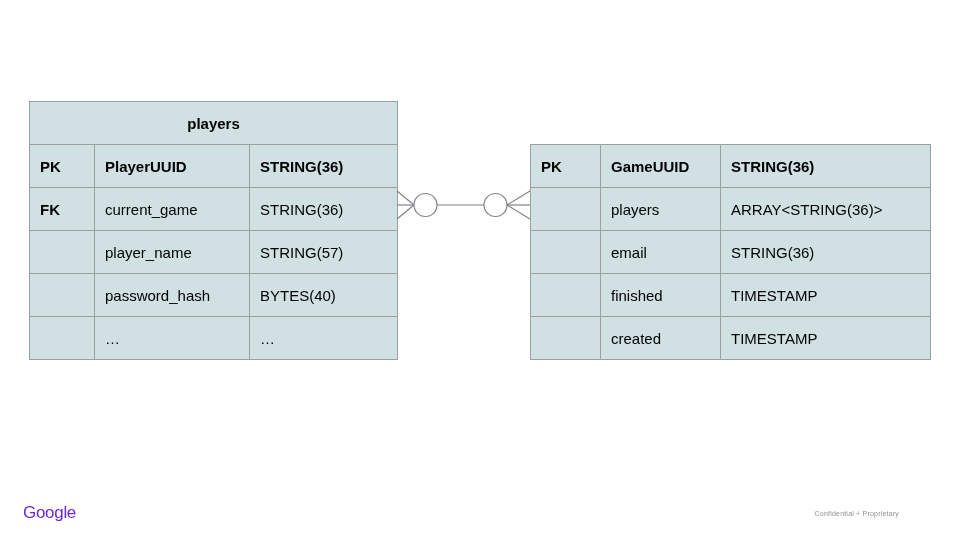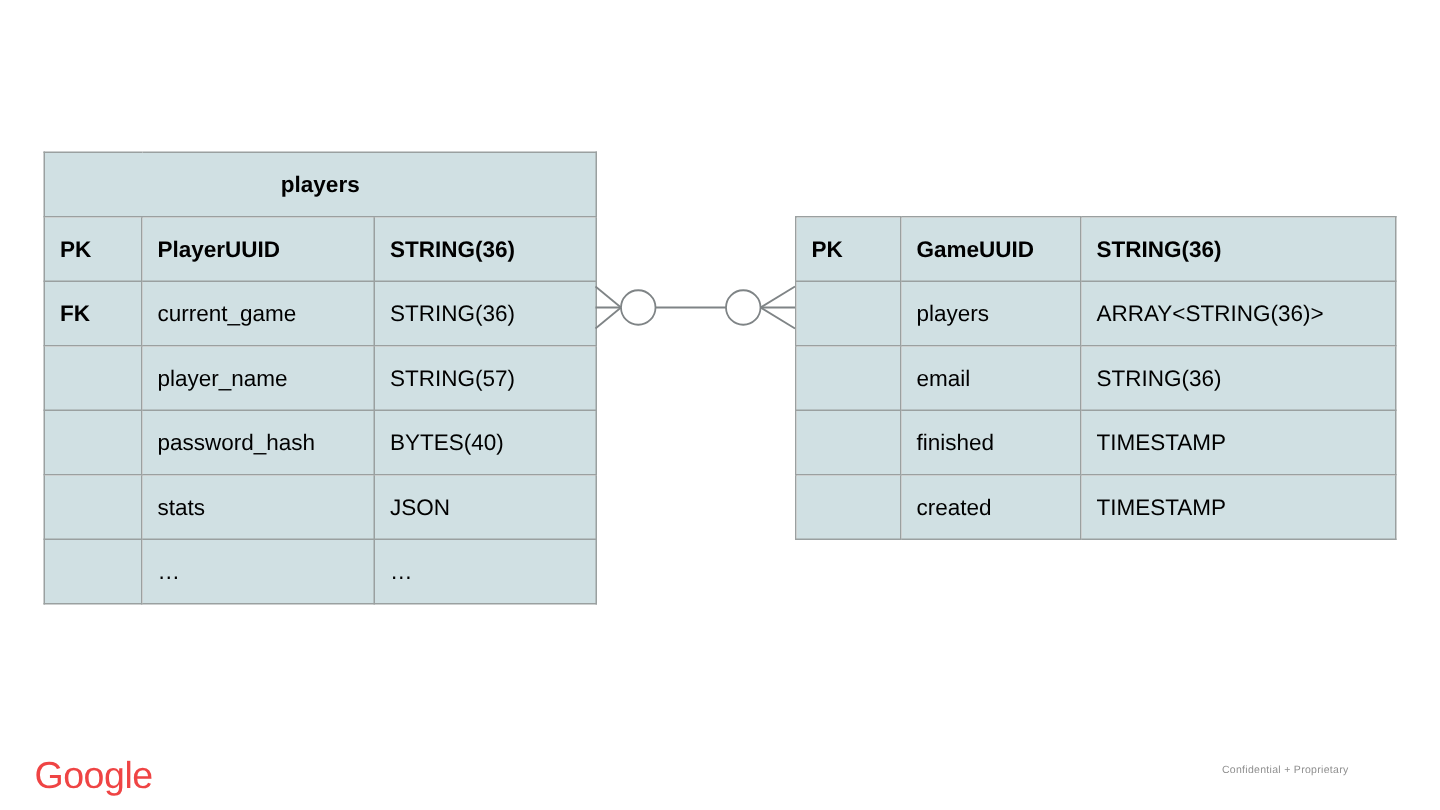--- a/index.html
+++ b/index.html
@@ -51,23 +51,23 @@
     position: absolute;
     left: 396px;
     top: 184px;
     width: 135px;
     height: 42px;
   }
   .footer-logo {
     position: absolute;
     left: 23px;
     top: 503px;
-    font-size: 25px;
+    font-size: 17px;
     letter-spacing: -0.3px;
-    color: #ef4444;
+    color: #6d28d9;
     font-weight: 400;
   }
   .footer-note {
     position: absolute;
     right: 61px;
     top: 510px;
     font-size: 7px;
     letter-spacing: 0.2px;
     color: #8f8f8f;
   }
@@ -99,25 +99,20 @@
     </tr>
     <tr>
       <td class="c-key"></td>
       <td class="c-name">player_name</td>
       <td class="c-type">STRING(57)</td>
     </tr>
     <tr>
       <td class="c-key"></td>
       <td class="c-name">password_hash</td>
       <td class="c-type">BYTES(40)</td>
-    </tr>
-    <tr>
-      <td class="c-key"></td>
-      <td class="c-name">stats</td>
-      <td class="c-type">JSON</td>
     </tr>
     <tr>
       <td class="c-key"></td>
       <td class="c-name">…</td>
       <td class="c-type">…</td>
     </tr>
   </tbody>
     </table>
 
   <svg id="relationship-connector" viewBox="0 0 135 42" xmlns="http://www.w3.org/2000/svg">

